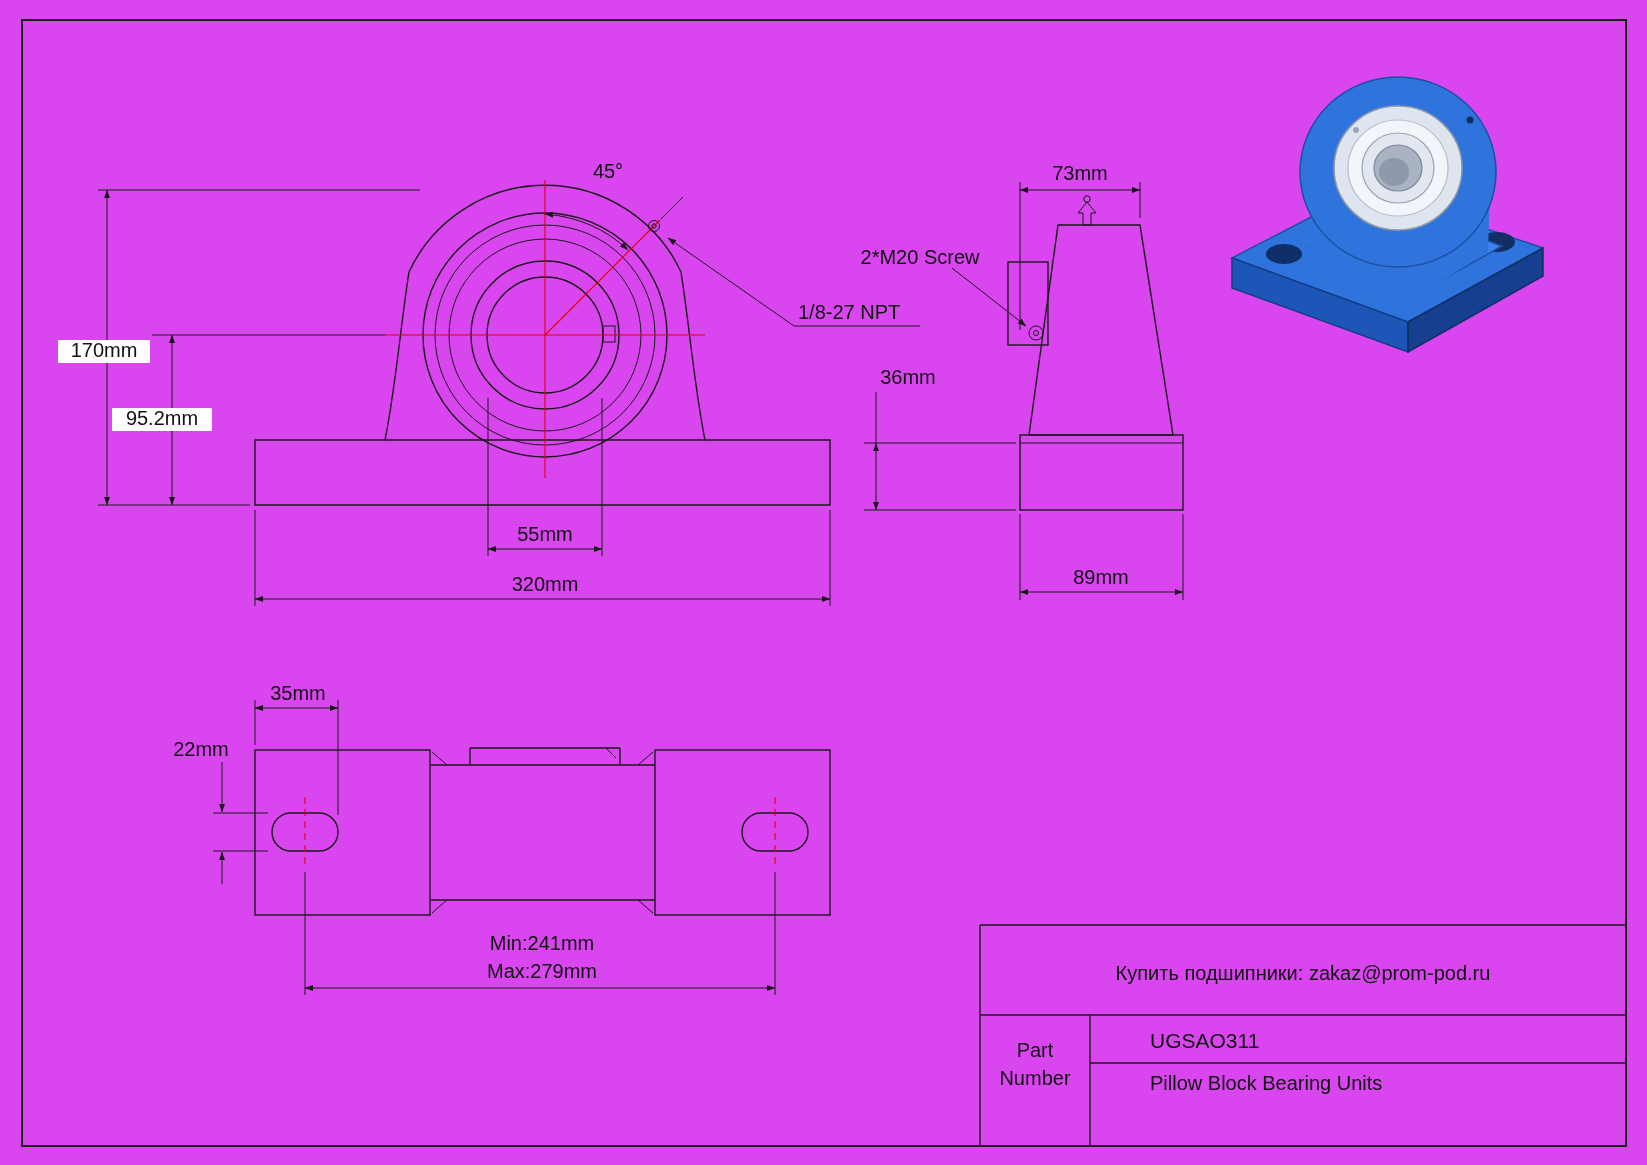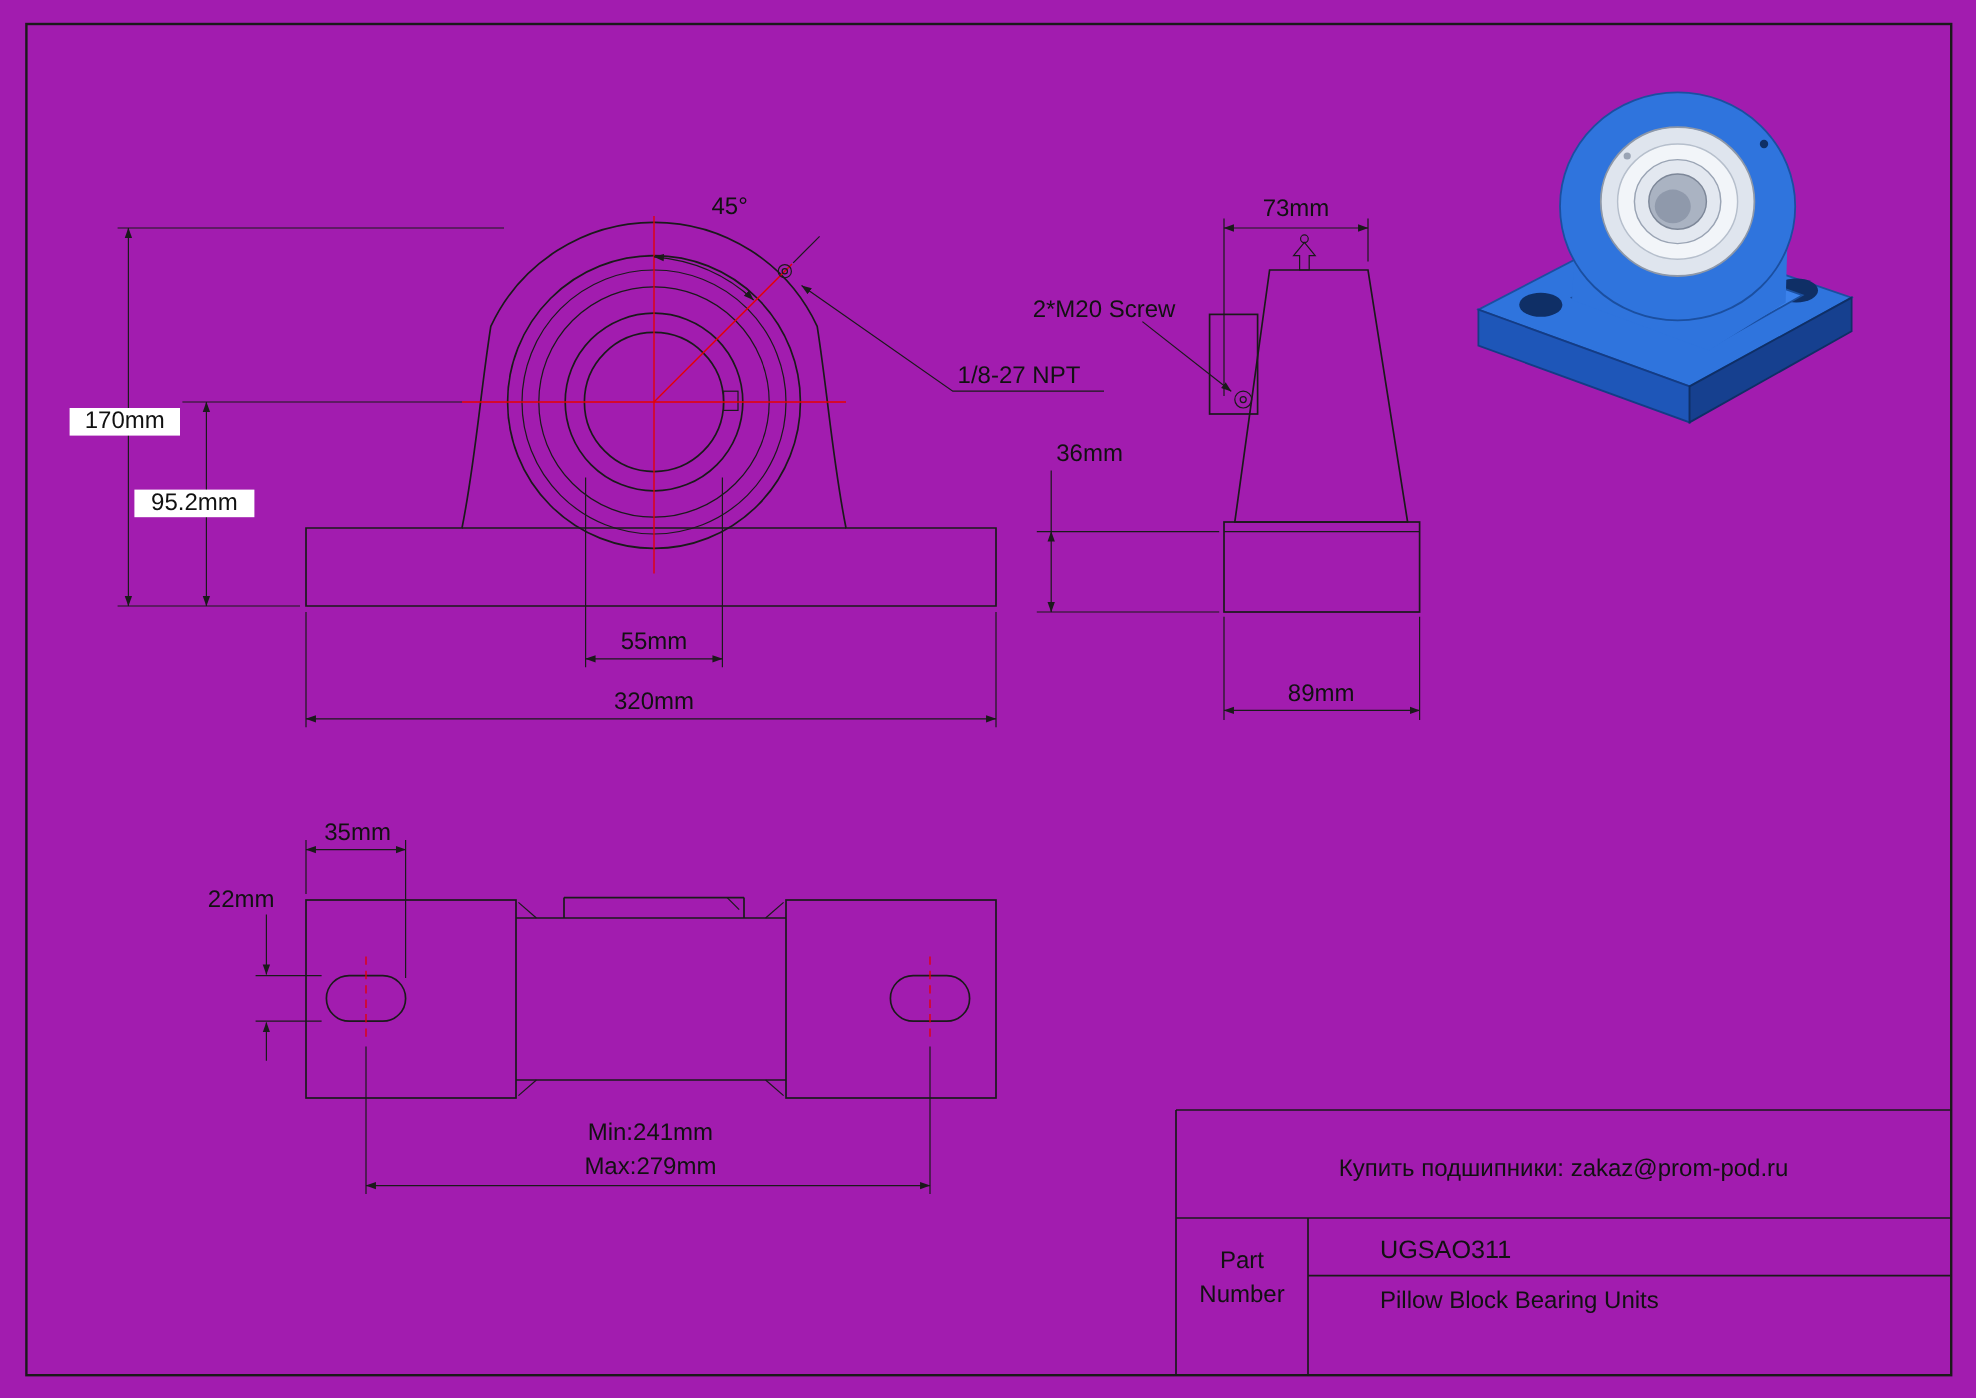--- a/index.html
+++ b/index.html
@@ -1,16 +1,16 @@
 <!DOCTYPE html>
 <html><head>
 <meta charset="utf-8">
 <style>
   html,body{margin:0;padding:0;background:#ffffff;}
-  .page{width:1647px;height:1165px;position:relative;background:#a21caf;font-family:"Liberation Sans",sans-serif;}
+  .page{width:1647px;height:1165px;position:relative;background:#d946ef;font-family:"Liberation Sans",sans-serif;}
   svg{display:block;}
   .oline{stroke:#1a1a1a;stroke-width:1.4;fill:none;}
   .thin{stroke:#1a1a1a;stroke-width:1;fill:none;}
   .red{stroke:#e60000;stroke-width:1.1;fill:none;}
   .reddash{stroke:#e60000;stroke-width:1.1;fill:none;stroke-dasharray:7 5;}
   .dimtxt{font-family:"Liberation Sans",sans-serif;font-size:20px;fill:#111;}
   .blktxt{font-family:"Liberation Sans",sans-serif;font-size:20px;fill:#111;}
   .parttxt{font-family:"Liberation Sans",sans-serif;font-size:21px;fill:#111;}
 </style>
 </head>

